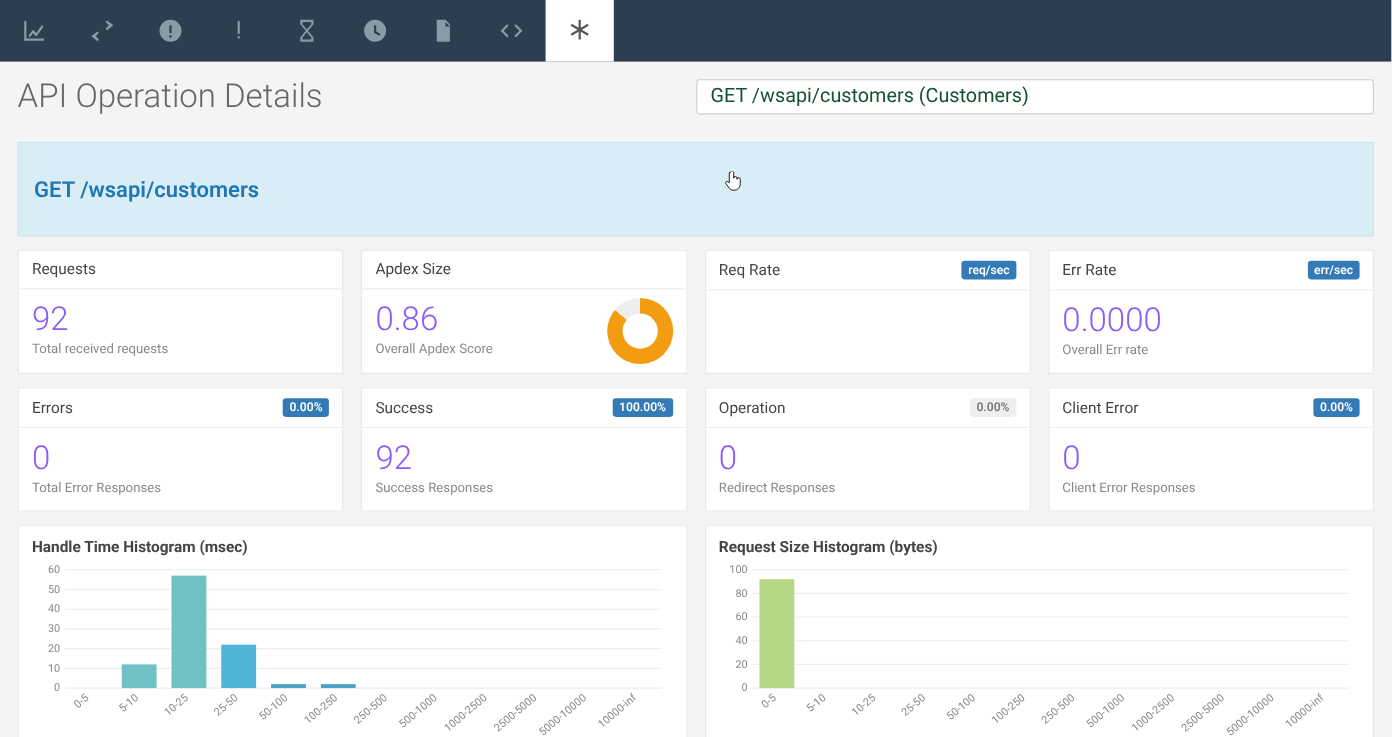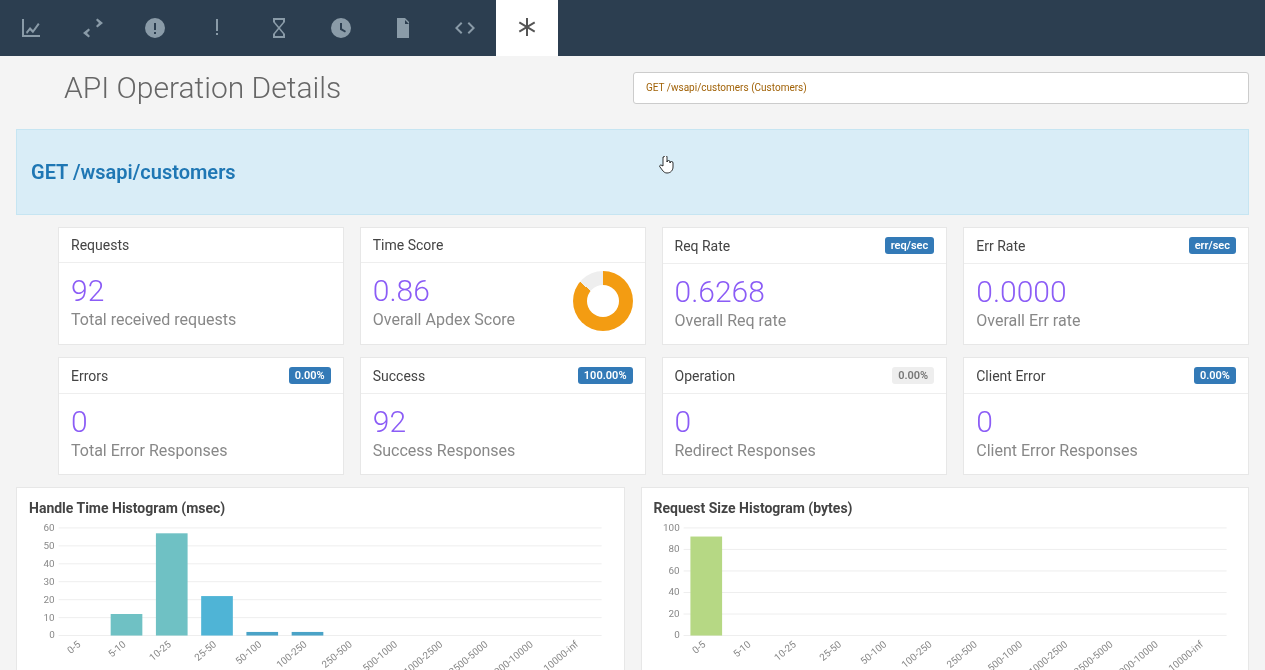--- a/index.html
+++ b/index.html
@@ -28,34 +28,33 @@
   background: #fff;
   color: #555;
 }
 .tab-icon svg { width: 24px; height: 24px; fill: currentColor; }
 
 .page-header {
   display: flex;
   align-items: center;
   justify-content: space-between;
   padding: 14px 16px 24px 16px;
-  margin-left: 48px;
 }
 .page-title {
   font-size: 30px;
   font-weight: 300;
   color: #666;
 }
 .selector {
   background: #fff;
   border: 1px solid #ccc;
   border-radius: 3px;
   padding: 6px 12px;
-  font-size: 10px;
-  color: #a16207;
+  font-size: 18px;
+  color: #14532d;
   width: 616px;
   height: 32px;
   display: flex;
   align-items: center;
 }
 
 .section-banner {
   margin: 0 16px 12px 16px;
   background: #d9edf7;
   border: 1px solid #c6e5f2;
@@ -63,21 +62,20 @@
   color: #1f77b4;
   font-size: 20px;
   font-weight: 600;
 }
 
 .kpi-grid {
   display: grid;
   grid-template-columns: repeat(4, 1fr);
   gap: 16px;
   padding: 0 16px 12px 16px;
-  margin-left: 42px;
 }
 .card {
   background: #fff;
   border: 1px solid #e7e7e7;
 }
 .card-header {
   padding: 9px 12px;
   border-bottom: 1px solid #eee;
   font-size: 14px;
   color: #444;
@@ -101,21 +99,21 @@
 .card-body {
   padding: 10px 12px 14px 12px;
   position: relative;
 }
 .kpi-value {
   font-size: 30px;
   font-weight: 300;
   color: #8b5cf6;
 }
 .kpi-sub {
-  font-size: 16px;
+  font-size: 12px;
   color: #888;
   margin-top: 2px;
 }
 .donut {
   position: absolute;
   right: 12px;
   top: 8px;
   width: 60px;
   height: 60px;
   border-radius: 50%;
@@ -220,36 +218,32 @@
       <div class="card-header">
         <span>Requests</span>
       </div>
       <div class="card-body">
         <div class="kpi-value">92</div>
         <div class="kpi-sub">Total received requests</div>
       </div>
     </div>
     <div class="card">
       <div class="card-header">
-        <span>Time Score</span>
+        <span>Apdex Size</span>
       </div>
       <div class="card-body">
         <div class="kpi-value">0.86</div>
         <div class="kpi-sub">Overall Apdex Score</div>
         <div class="donut"></div>
       </div>
     </div>
     <div class="card">
       <div class="card-header">
         <span>Req Rate</span>
         <span class="badge ">req/sec</span>
-      </div>
-      <div class="card-body">
-        <div class="kpi-value">0.6268</div>
-        <div class="kpi-sub">Overall Req rate</div>
       </div>
     </div>
     <div class="card">
       <div class="card-header">
         <span>Err Rate</span>
         <span class="badge ">err/sec</span>
       </div>
       <div class="card-body">
         <div class="kpi-value">0.0000</div>
         <div class="kpi-sub">Overall Err rate</div>

